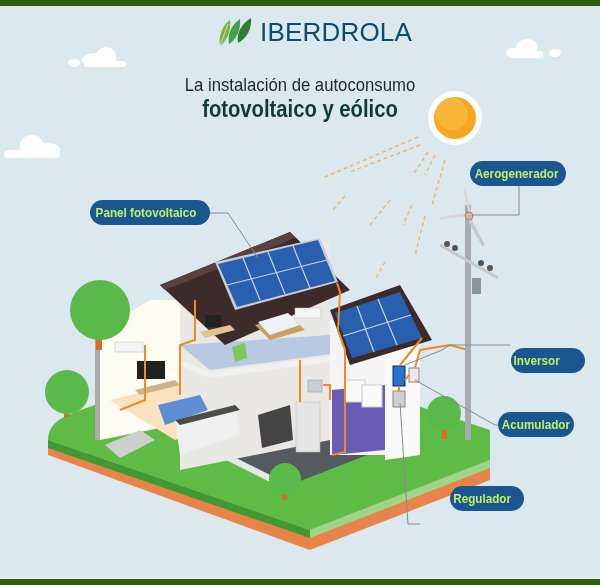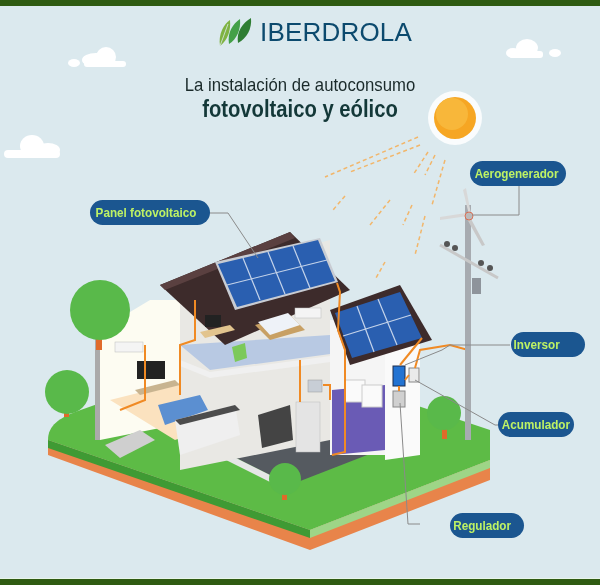--- a/index.html
+++ b/index.html
@@ -206,23 +206,23 @@
     <path d="M420 524 L408 524 L400 403"></path>
   </g>
 </svg>
 
 <div class="pill" style="left:90px;top:200px;width:120px;">
   <span>Panel fotovoltaico</span>
 </div>
 <div class="pill" style="left:470px;top:161px;width:96px;">
   <span>Aerogenerador</span>
 </div>
-<div class="pill" style="left:511px;top:332px;width:74px;">
+<div class="pill" style="left:511px;top:348px;width:74px;">
   <span>Inversor</span>
 </div>
 <div class="pill" style="left:498px;top:412px;width:76px;">
   <span>Acumulador</span>
 </div>
-<div class="pill" style="left:450px;top:513px;width:74px;">
+<div class="pill" style="left:450px;top:486px;width:74px;">
   <span>Regulador</span>
 </div>
 
 <div class="bar-bottom"></div>
 
 </body></html>

